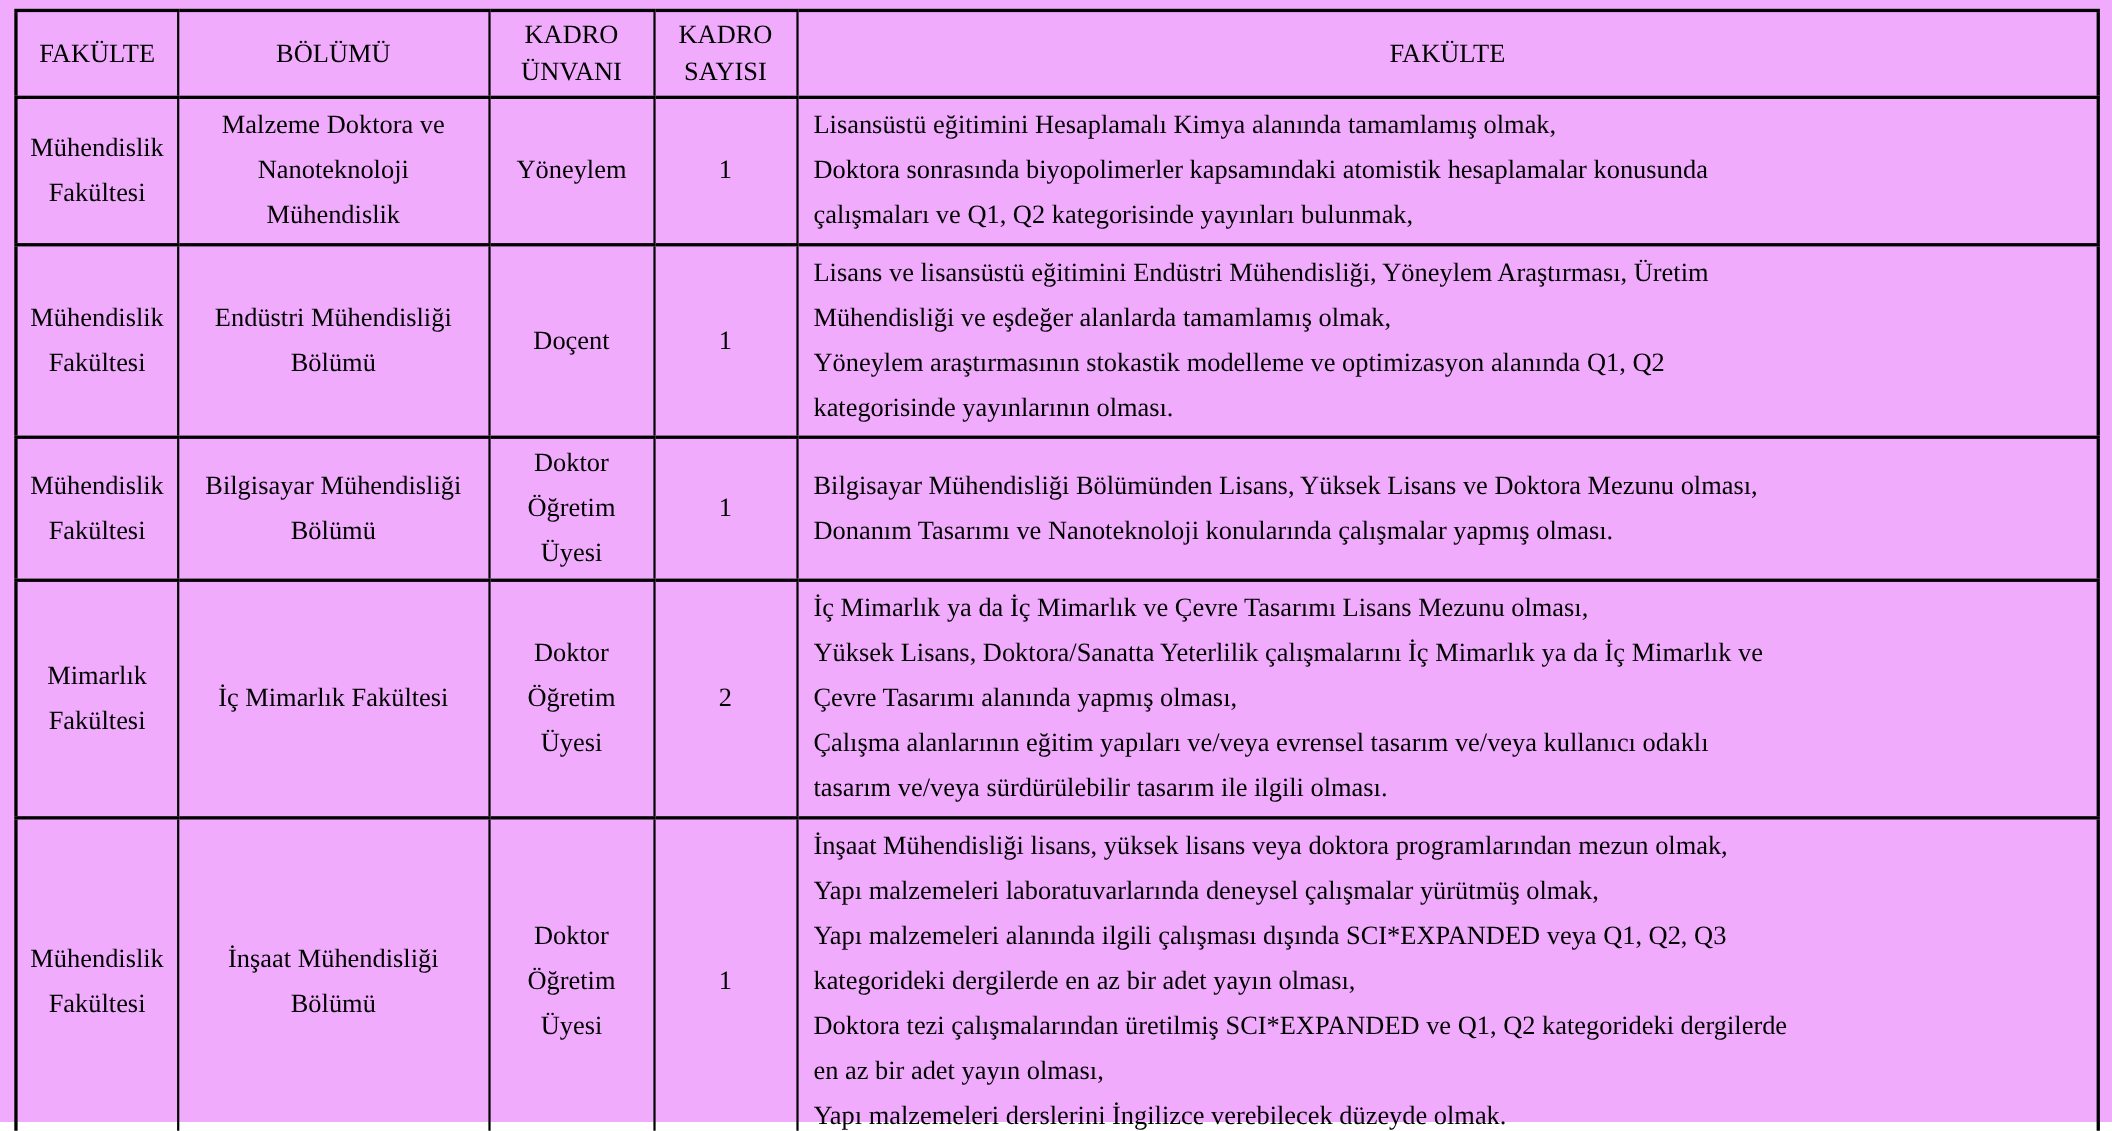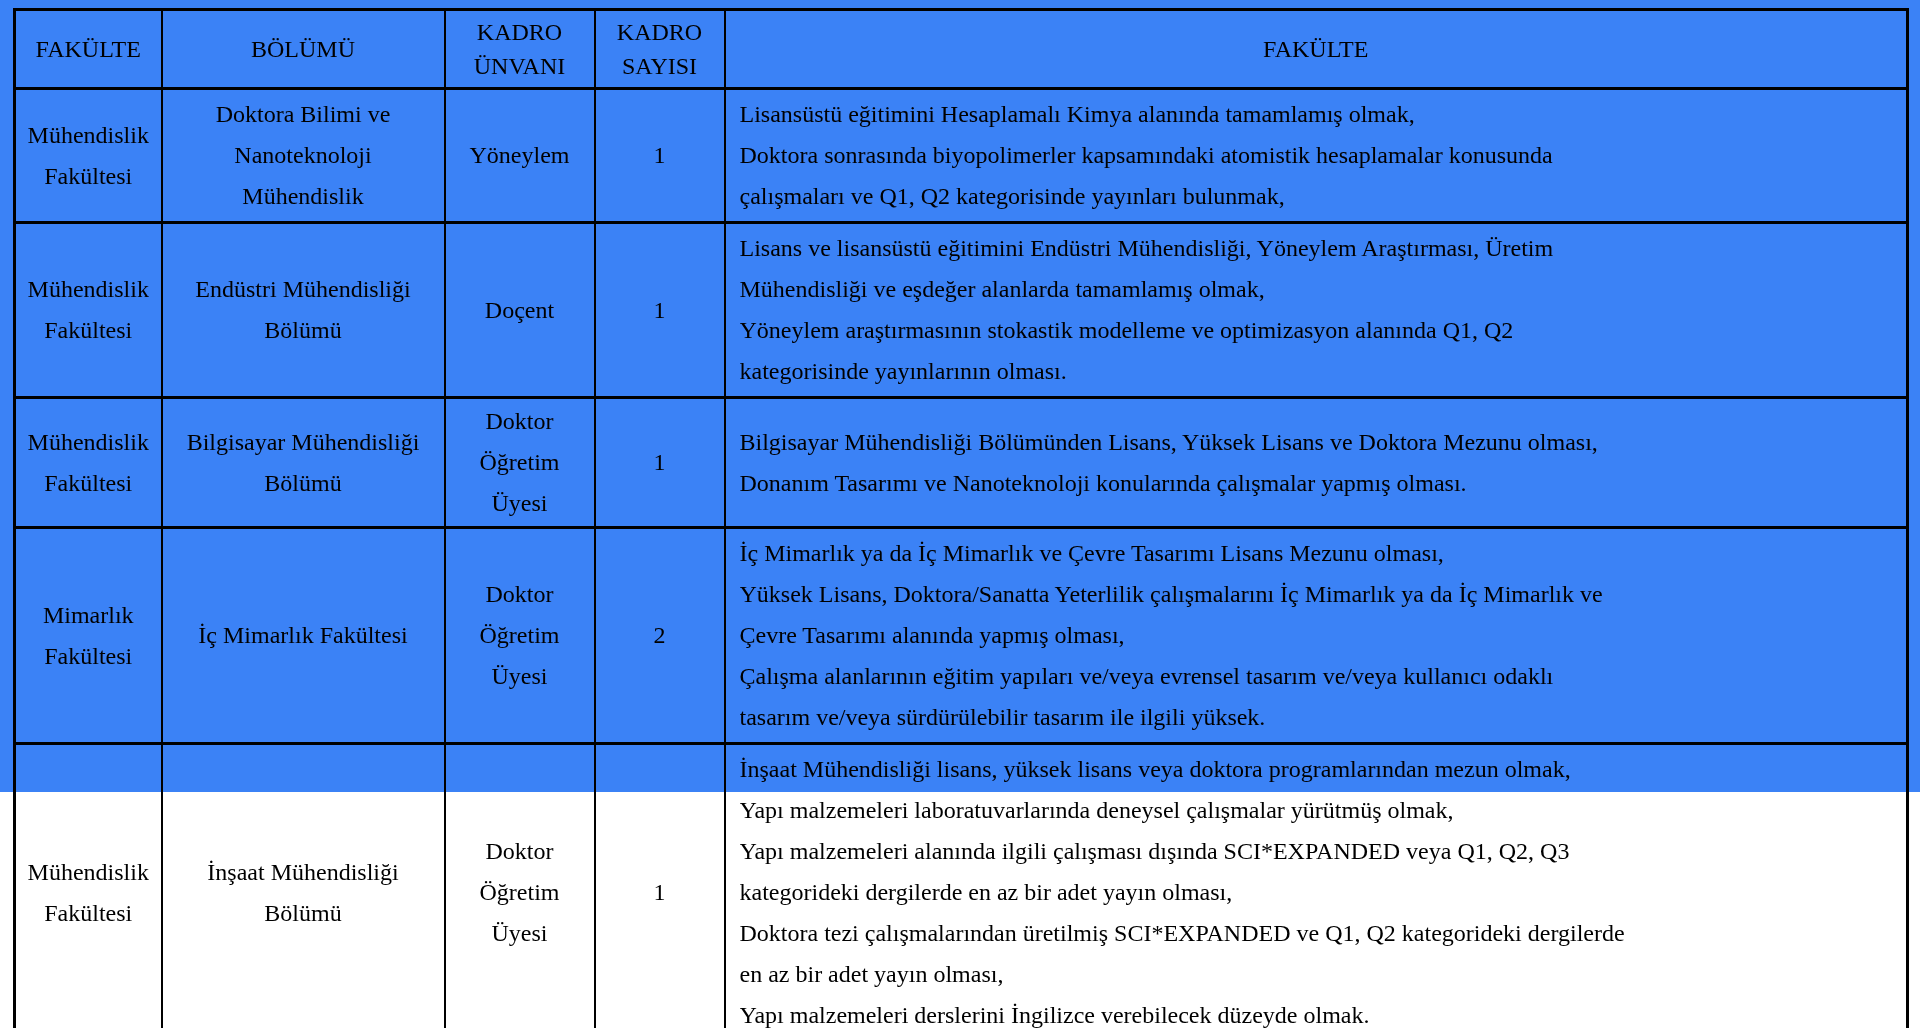--- a/index.html
+++ b/index.html
@@ -7,22 +7,22 @@
     width: 1920px;
     height: 1028px;
     background: #ffffff;
     font-family: "Liberation Serif", serif;
     color: #000000;
     overflow: hidden;
   }
   .page {
     position: relative;
     width: 1920px;
-    height: 792px;
-    background: #3b82f6;
+    height: 1020px;
+    background: #f0abfc;
   }
   .table-wrap {
     position: absolute;
     left: 13px;
     top: 8px;
   }
   table.vacancy {
     border-collapse: collapse;
     table-layout: fixed;
     width: 1893px;
@@ -93,21 +93,21 @@
             </th>
           </tr>
       </thead>
       <tbody>
           <tr style="height: 125px;">
             <td class="center-cell">
               <div class="line">Mühendislik</div>
               <div class="line">Fakültesi</div>
             </td>
             <td class="center-cell">
-              <div class="line">Doktora Bilimi ve</div>
+              <div class="line">Malzeme Doktora ve</div>
               <div class="line">Nanoteknoloji</div>
               <div class="line">Mühendislik</div>
             </td>
             <td class="center-cell">
               <div class="line">Yöneylem</div>
             </td>
             <td class="center-cell">
               <div class="line">1</div>
             </td>
             <td class="nitelik-cell">
@@ -174,21 +174,21 @@
               <div class="line">Üyesi</div>
             </td>
             <td class="center-cell">
               <div class="line">2</div>
             </td>
             <td class="nitelik-cell">
               <div class="line">İç Mimarlık ya da İç Mimarlık ve Çevre Tasarımı Lisans Mezunu olması,</div>
               <div class="line">Yüksek Lisans, Doktora/Sanatta Yeterlilik çalışmalarını İç Mimarlık ya da İç Mimarlık ve</div>
               <div class="line">Çevre Tasarımı alanında yapmış olması,</div>
               <div class="line">Çalışma alanlarının eğitim yapıları ve/veya evrensel tasarım ve/veya kullanıcı odaklı</div>
-              <div class="line">tasarım ve/veya sürdürülebilir tasarım ile ilgili yüksek.</div>
+              <div class="line">tasarım ve/veya sürdürülebilir tasarım ile ilgili olması.</div>
             </td>
           </tr>
           <tr style="height: 287px;">
             <td class="center-cell">
               <div class="line">Mühendislik</div>
               <div class="line">Fakültesi</div>
             </td>
             <td class="center-cell">
               <div class="line">İnşaat Mühendisliği</div>
               <div class="line">Bölümü</div>

